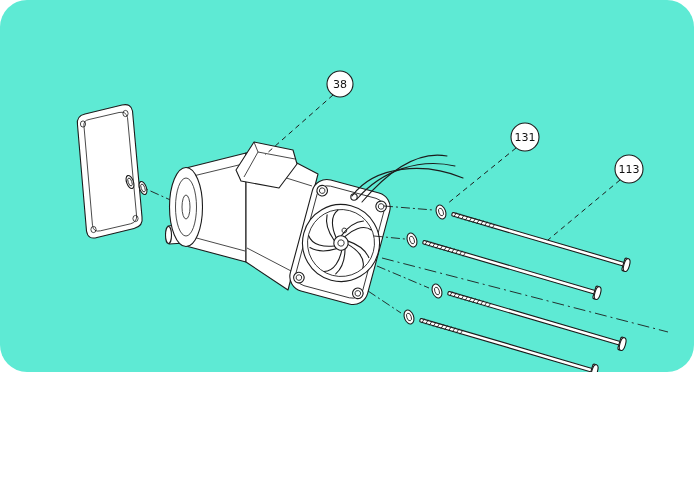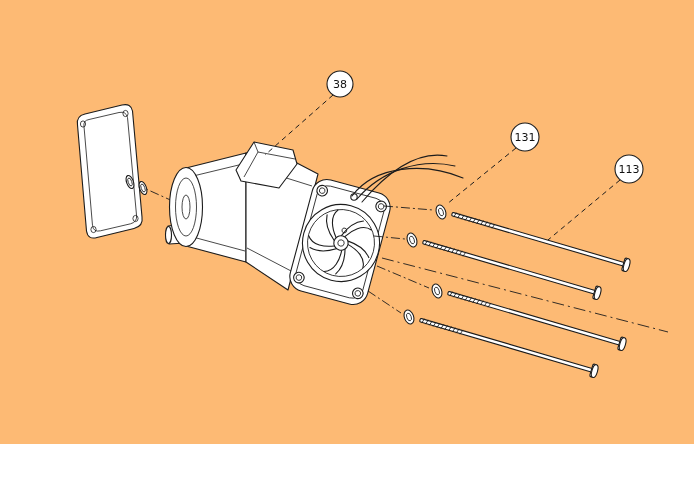--- a/index.html
+++ b/index.html
@@ -1,18 +1,19 @@
 <!DOCTYPE html>
 <html><head>
 <meta charset="utf-8">
 <style>
   html,body{margin:0;padding:0;background:#ffffff;}
   .stage{
-    width:694px;height:444px;position:relative;background:#fdba74;overflow:hidden;
+    width:694px;height:372px;position:relative;background:#5eead4;overflow:hidden;
     font-family:"DejaVu Sans","Liberation Sans",sans-serif;
+    border-radius:27px;
   }
   svg{display:block;}
   .ln{fill:none;stroke:#1c1c1c;stroke-width:1.1;stroke-linecap:round;stroke-linejoin:round;}
   .fw{fill:#ffffff;stroke:#1c1c1c;stroke-width:1.1;stroke-linejoin:round;}
   .thin{fill:none;stroke:#1c1c1c;stroke-width:0.8;}
   .dash{fill:none;stroke:#1c1c1c;stroke-width:0.9;stroke-dasharray:9 3 2 3;}
   .dashlong{fill:none;stroke:#1c1c1c;stroke-width:0.9;stroke-dasharray:12 4 2 4;}
   .leader{fill:none;stroke:#1c1c1c;stroke-width:1;stroke-dasharray:5 4;}
   .callout-circle{fill:#ffffff;stroke:#1c1c1c;stroke-width:1.1;}
   .callout-label{font-family:"DejaVu Sans","Liberation Sans",sans-serif;font-size:11px;fill:#111111;text-anchor:middle;}

